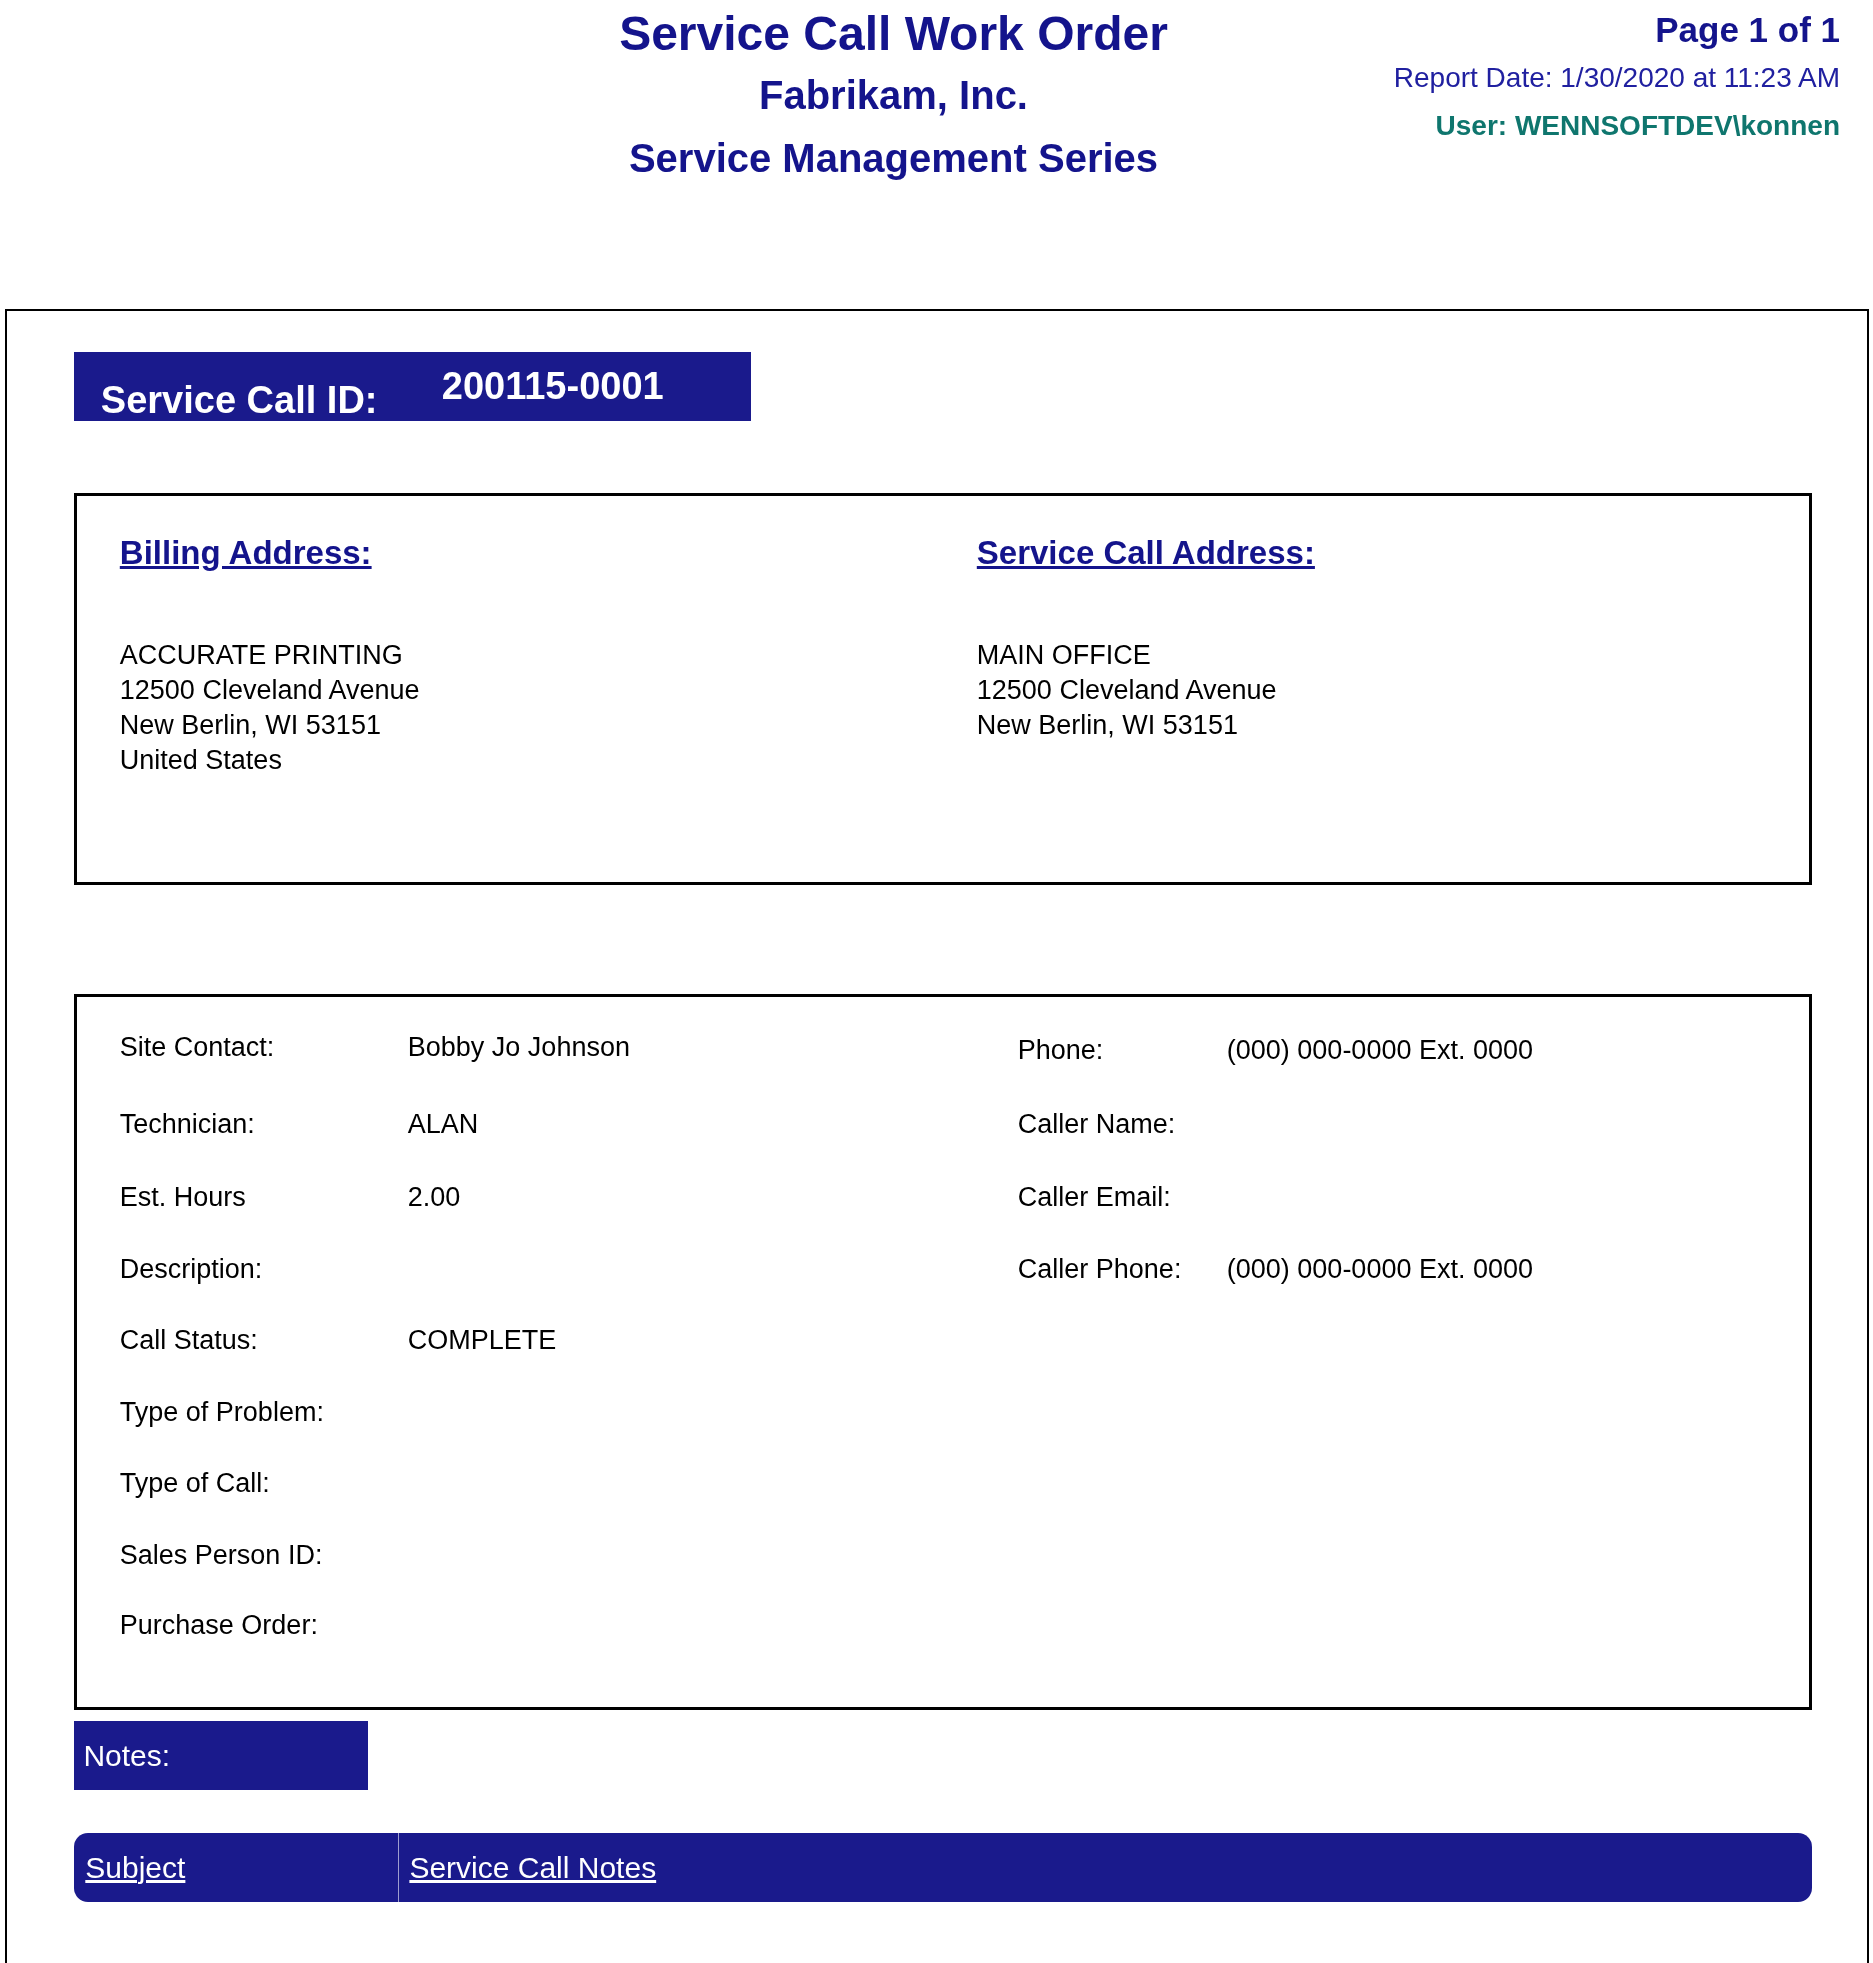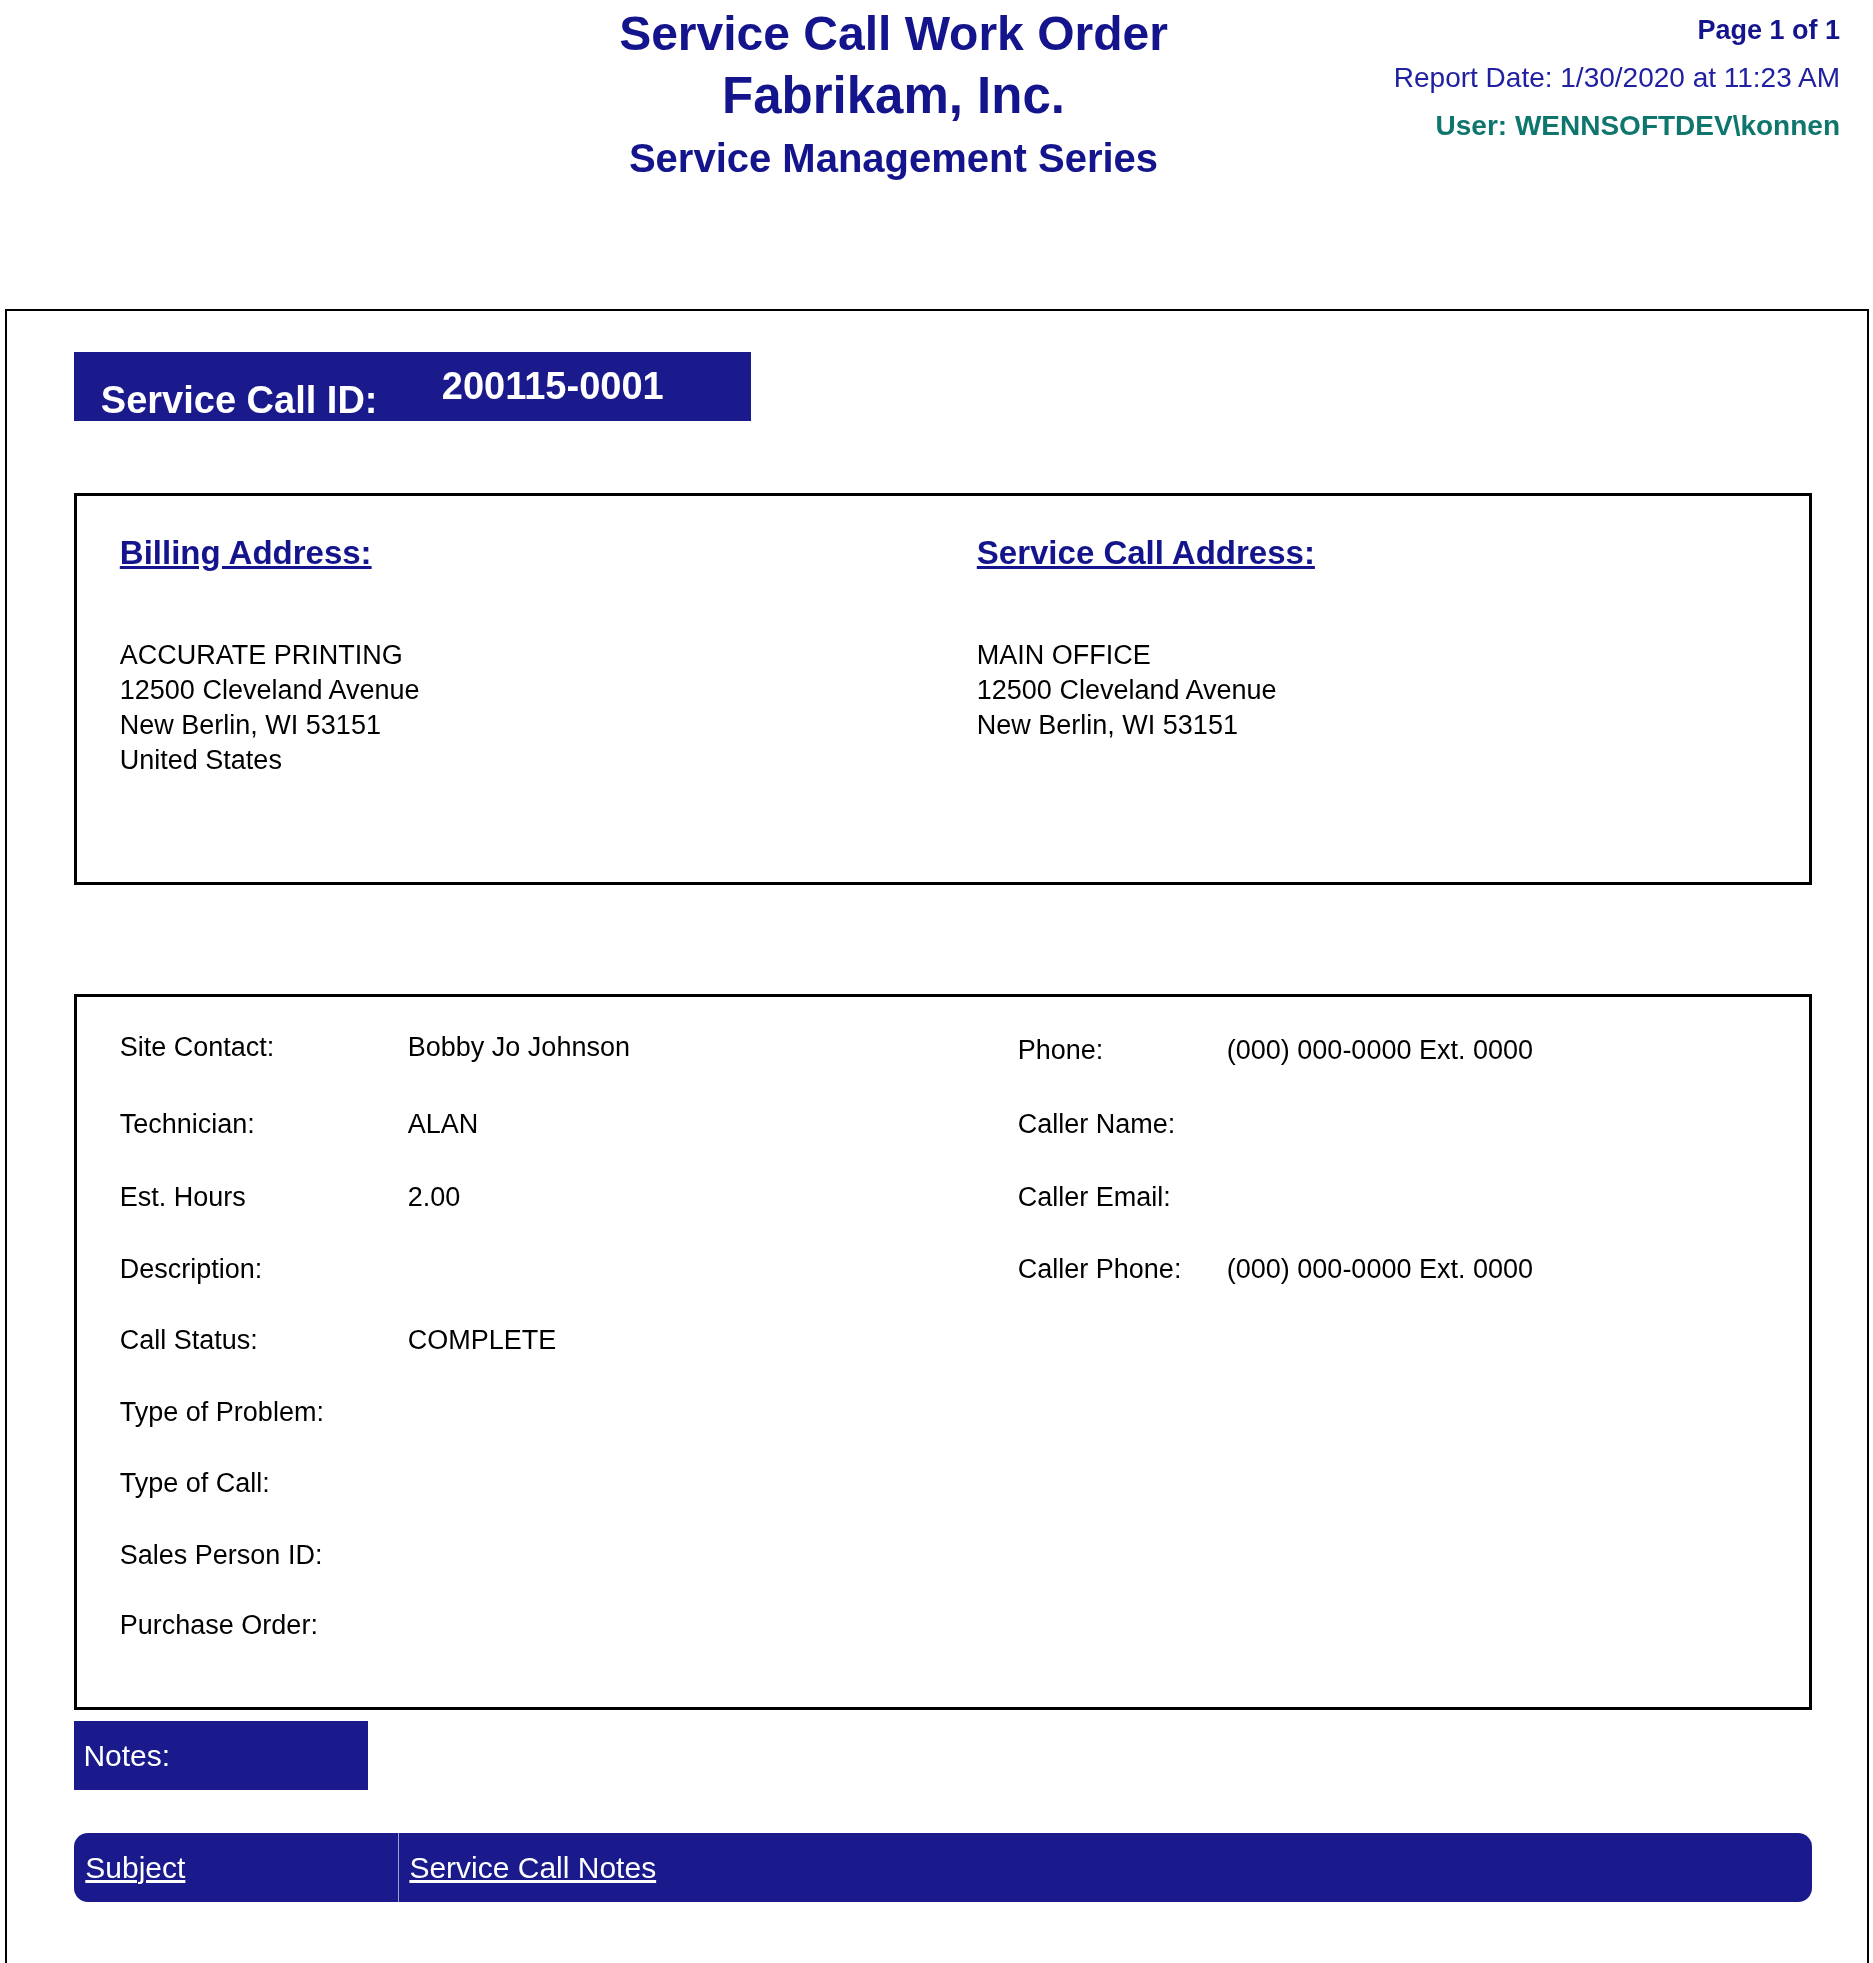--- a/index.html
+++ b/index.html
@@ -7,25 +7,25 @@
     position:relative; width:1873px; height:1964px;
     background:#ffffff; overflow:hidden;
     font-family:"Liberation Sans", sans-serif;
     color:#000;
   }
   .abs { position:absolute; }
 
   
   .hdr-center { left:317px; top:0; width:1153px; text-align:center; }
   .hdr-title   { font-size:48px; font-weight:bold; color:#14148C; margin-top:3.8px; line-height:60px;}
-  .hdr-company { font-size:51px; font-weight:bold; color:#14148C; line-height:63px; }
+  .hdr-company { font-size:40px; font-weight:bold; color:#14148C; line-height:63px; }
   .hdr-series  { font-size:40px; font-weight:bold; color:#14148C; line-height:63px; }
 
   .hdr-right { right:33px; top:5.8px; text-align:right; line-height:48px; }
-  .pageinfo   { font-size:27px; font-weight:bold; color:#14148C; }
+  .pageinfo   { font-size:35px; font-weight:bold; color:#14148C; }
   .reportdate { font-size:28px; color:#2020A0; }
   .userline   { font-size:28px; font-weight:bold; color:#0f766e; }
 
   
   .outer-box {
     left:4.8px; top:309px; width:1864px; height:1654px;
     border:2.9px solid #000; border-bottom:none; box-sizing:border-box;
   }
 
   

